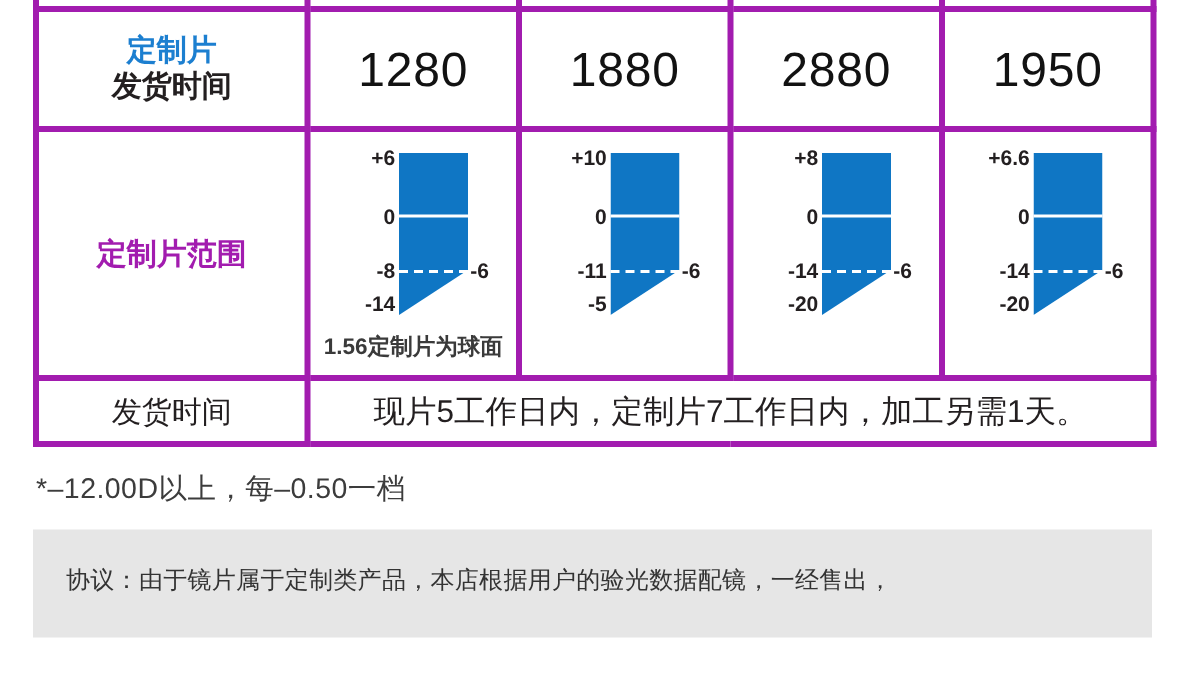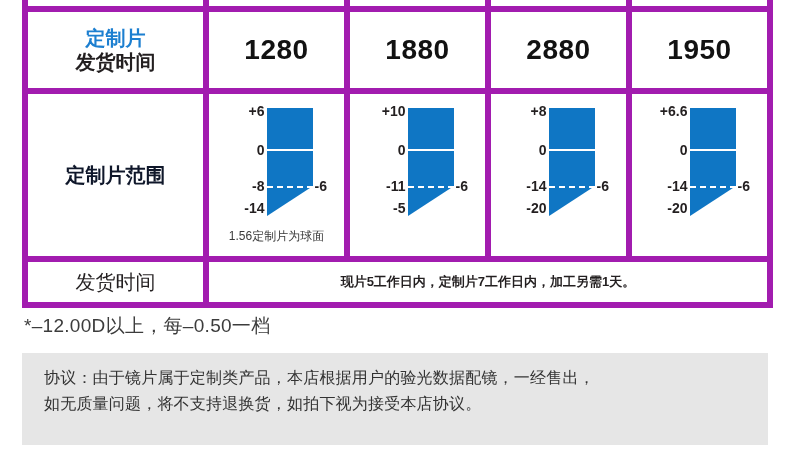--- a/index.html
+++ b/index.html
@@ -19,21 +19,21 @@
   
   .spec-table {
     position: absolute;
     left: 22px;
     top: -12px;
     width: 746px;
     border-collapse: collapse;
     table-layout: fixed;
   }
   .spec-table td {
-    border: 6px solid #a21caf;
+    border: 4px solid #a21caf;
     padding: 0;
     text-align: center;
     vertical-align: middle;
   }
 
   .col-label  { width: 181px; }
   .col-price  { width: 141px; }
 
   
   .row-clip td { height: 12px; }
@@ -47,32 +47,32 @@
   }
   .price-label .cust {
     color: #1c7fd0;
     display: block;
   }
   .price-label .msrp {
     color: #231f20;
     display: block;
   }
   .price-value {
-    font-size: 28px;
-    font-weight: 700;
+    font-size: 32px;
+    font-weight: 400;
     letter-spacing: 0.5px;
     color: #121212;
   }
 
   
   .row-range td { height: 162px; }
   .range-label {
     font-size: 20px;
     font-weight: 700;
-    color: #0f172a;
+    color: #a21caf;
   }
 
   .chart-cell {
     position: relative;
     height: 162px;
   }
   .chart {
     position: relative;
     width: 132px;
     height: 162px;
@@ -117,57 +117,57 @@
   .chart .lbl-mid   { right: 78px; top: 85px; }
   .chart .lbl-bot   { right: 78px; top: 107px; }
   .chart .lbl-right { left: 104px; top: 85px; }
 
   .chart .caption {
     position: absolute;
     left: 0;
     right: 0;
     top: 134px;
     text-align: center;
-    font-size: 12px;
-    font-weight: 400;
+    font-size: 15px;
+    font-weight: 700;
     color: #3a3a3a;
   }
 
   
   .row-ship td { height: 40px; }
   .ship-label {
     font-size: 20px;
     font-weight: 400;
   }
   .ship-value {
-    font-size: 13px;
-    font-weight: 700;
+    font-size: 21px;
+    font-weight: 400;
     color: #231f20;
   }
 
   
   .footnote {
     position: absolute;
     left: 24px;
     top: 313px;
     font-size: 19px;
     color: #3c3c3c;
     letter-spacing: 0.3px;
   }
 
   
   .agreement {
     position: absolute;
     left: 22px;
     top: 353px;
     width: 746px;
-    height: 92px;
+    height: 72px;
     background: #e6e6e6;
     box-sizing: border-box;
-    padding: 12px 22px 0 22px;
+    padding: 22px 22px 0 22px;
   }
   .agreement p {
     margin: 0;
     font-size: 16px;
     line-height: 1.62;
     color: #333333;
     letter-spacing: 0.2px;
   }
 </style>
 </head>
@@ -284,14 +284,13 @@
     <td class="ship-label">发货时间</td>
     <td class="ship-value" colspan="4">现片5工作日内，定制片7工作日内，加工另需1天。</td>
   </tr>
 </tbody>
   </table>
 
 <div class="footnote">*–12.00D以上，每–0.50一档</div>
 
 <div class="agreement">
   <p>协议：由于镜片属于定制类产品，本店根据用户的验光数据配镜，一经售出，</p>
-  <p>如无质量问题，将不支持退换货，如拍下视为接受本店协议。</p>
 </div>
 
 </body></html>

